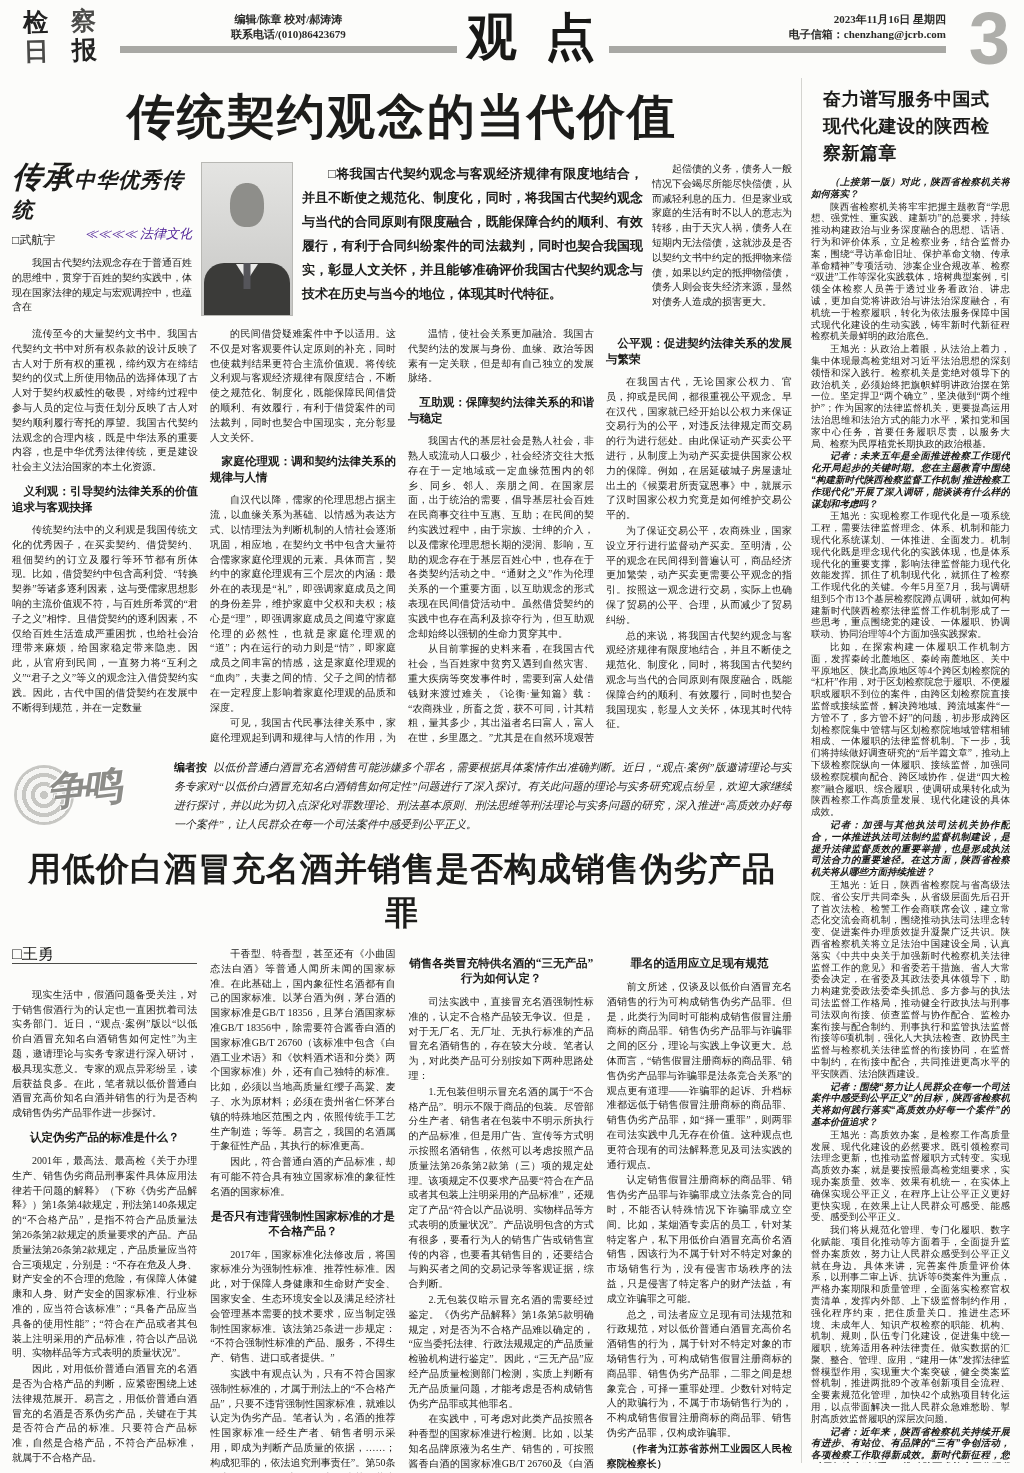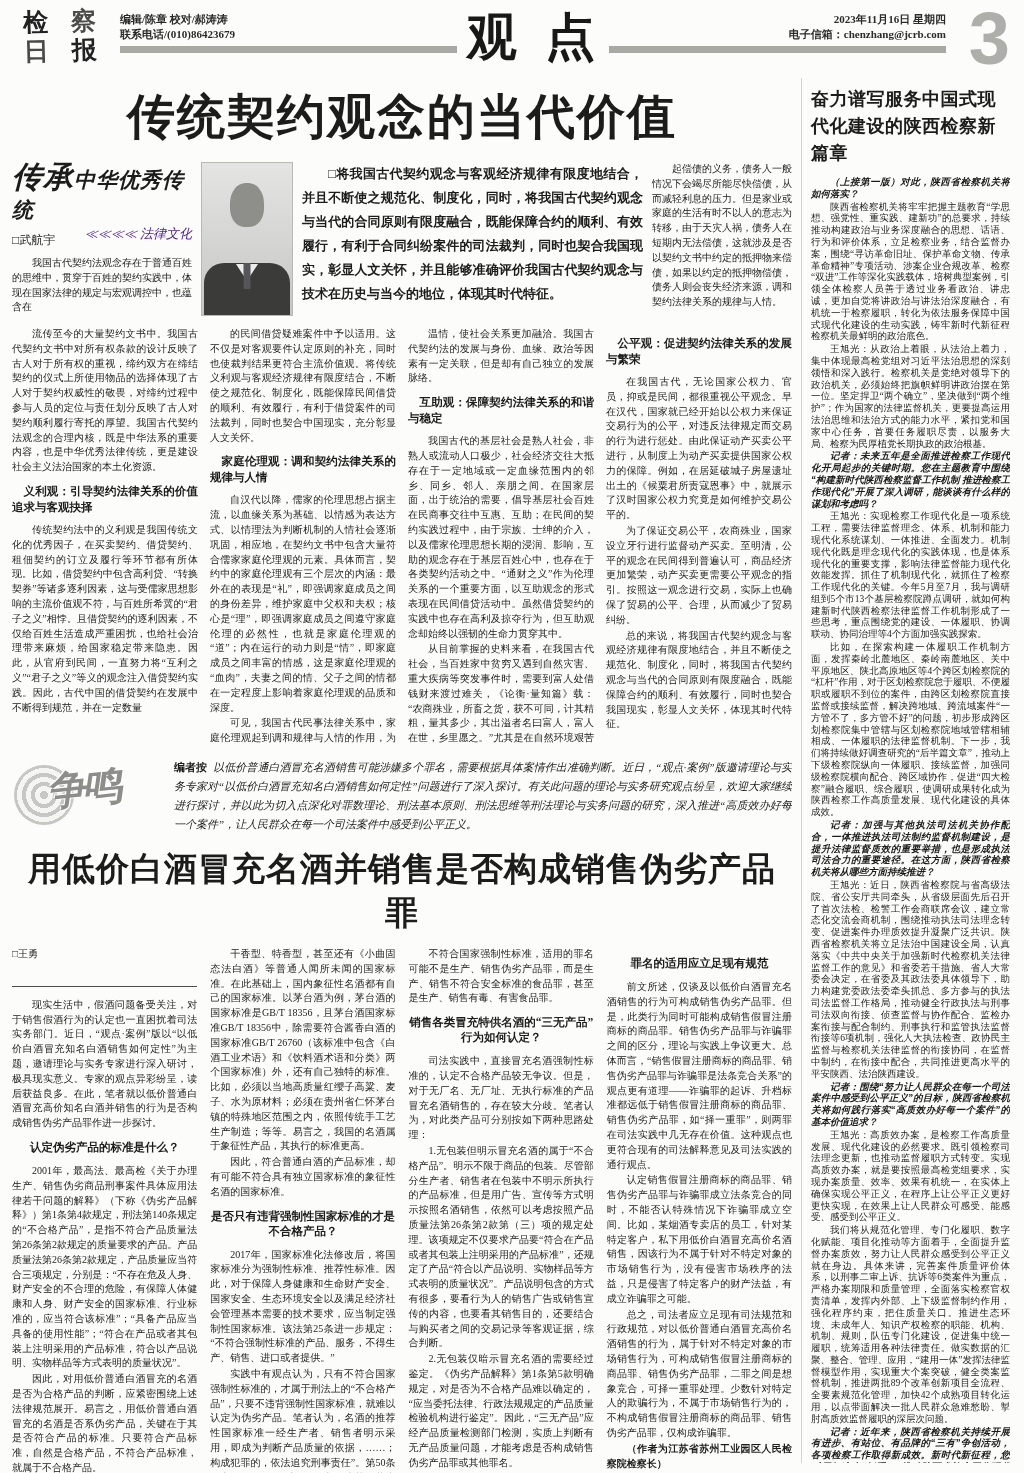--- a/index.html
+++ b/index.html
@@ -8,21 +8,21 @@
     background:#fcfcfa;color:#1c1c1a;overflow:hidden;
     padding:8px 14px 0 12px;
     font-family:"Liberation Serif","DejaVu Serif",serif;
   }
   
   .hdr{display:flex;align-items:flex-start;height:64px;}
   .mast{width:96px;height:58px;display:grid;grid-template-columns:1fr 1fr;
     font-weight:900;font-size:25px;line-height:28px;text-align:center;color:#222;
     transform:rotate(-1.5deg);}
   .mast span:nth-child(2),.mast span:nth-child(3){color:#4a4a48;}
-  .hdr-left{flex:1;padding:4px 4px 0 12px;}
+  .hdr-left{flex:1;padding:4px 4px 0 12px;text-align:center;}
   .hdr-line{font-size:11px;font-weight:700;line-height:15px;color:#2a2a28;}
   .hdr-bar{height:7px;background:#a8a8a4;margin-top:4px;}
   .sec-title{font-size:50px;font-weight:900;line-height:58px;letter-spacing:8px;
     padding:0 6px;white-space:nowrap;color:#181816;}
   .hdr-right{flex:1;padding-top:4px;text-align:right;}
   .pagenum{width:64px;font-family:"Liberation Sans","DejaVu Sans",sans-serif;
     font-size:74px;font-weight:700;color:#aeaeaa;line-height:62px;text-align:right;}
   
   .content{display:flex;margin-top:6px;}
   .left-zone{width:780px;}
@@ -52,38 +52,38 @@
   .intro{flex:1;font-weight:700;font-size:13px;line-height:24px;text-align:justify;text-indent:2em;}
   .m4{width:140px;}
   .band2{display:flex;gap:12px;height:416px;overflow:hidden;margin-top:5px;}
   .mcol{flex:1;font-size:10px;line-height:14.8px;}
   
   .blk{margin:0 0 1px;text-indent:2em;text-align:justify;}
   .blk.h{font-weight:700;text-indent:1em;font-size:11.5px;line-height:16px;margin:8px 0;}
   .blk.h2{font-weight:700;text-indent:0;text-align:center;font-size:11.5px;line-height:15px;margin:9px 0;}
   .blk.q{font-weight:700;font-style:italic;}
   .blk.note{font-weight:700;}
-  .blk.byline{text-indent:0;font-size:10px;border-bottom:1px solid #4c4c48;
-    padding-bottom:24px;margin-bottom:11px;}
+  .blk.byline{text-indent:0;font-size:16px;border-bottom:1px solid #4c4c48;
+    padding-bottom:1px;margin-bottom:24px;}
   
   .ednote{display:flex;gap:14px;margin:12px 0 2px;height:82px;overflow:hidden;align-items:center;}
   .zm{width:148px;height:78px;position:relative;flex:none;}
   .zm .swirl{position:absolute;left:2px;top:8px;width:60px;height:60px;border-radius:50%;
     background:repeating-radial-gradient(circle at 50% 50%,#bdbdb9 0 4px,#f4f4f2 4px 9px);opacity:.85;}
   .zm .zchars{position:absolute;left:34px;top:4px;font-size:40px;font-weight:900;color:#8d8d89;
     text-shadow:1px 1px 0 #fff,-1px -1px 0 #fff;transform:rotate(-6deg);letter-spacing:-4px;font-style:italic;}
   .ednote-text{flex:1;font-size:11px;line-height:19px;font-style:italic;text-align:justify;}
   .ednote-text .lbl{font-style:normal;font-weight:700;margin-right:6px;}
   
   .bottom-title{text-align:center;font-size:33px;font-weight:900;letter-spacing:1px;
     margin:10px 0 12px;line-height:44px;}
   .bcols{display:flex;gap:13px;height:556px;overflow:hidden;}
   .bcol{flex:1;font-size:10px;line-height:14.8px;}
   
-  .r-title{font-size:18px;font-weight:900;line-height:27px;margin:8px 0 10px;letter-spacing:.5px;}
+  .r-title{font-size:18px;font-weight:900;line-height:27px;margin:8px 12px 10px;letter-spacing:.5px;}
   .r-body{font-size:9.5px;line-height:11.8px;}
   .r-body .blk{margin-bottom:1px;}
 </style>
 </head>
 <body>
 
 <div class="page">
 
   <header class="hdr">
     <div class="mast">
@@ -122,21 +122,21 @@
             <div class="m-byline">□武航宇</div>
             <div class="smalltxt blk">我国古代契约法观念存在于普通百姓的思维中，贯穿于百姓的契约实践中，体现在国家法律的规定与宏观调控中，也蕴含在</div>
           </div>
           <div class="photo">
             <div class="head"></div>
             <div class="collar"></div>
             <div class="tie"></div>
             <div class="body"></div>
           </div>
           <div class="intro">□将我国古代契约观念与客观经济规律有限度地结合，并且不断使之规范化、制度化，同时，将我国古代契约观念与当代的合同原则有限度融合，既能保障合约的顺利、有效履行，有利于合同纠纷案件的司法裁判，同时也契合我国现实，彰显人文关怀，并且能够准确评价我国古代契约观念与技术在历史与当今的地位，体现其时代特征。</div>
-          <div class="m4 smalltxt blk">起偿债的义务，债务人一般情况下会竭尽所能尽快偿债，从而减轻利息的压力。但是家业或家庭的生活有时不以人的意志为转移，由于天灾人祸，债务人在短期内无法偿债，这就涉及是否以契约文书中约定的抵押物来偿债，如果以约定的抵押物偿债，债务人则会丧失经济来源，调和契约法律关系的规律与人情。</div>
+          <div class="m4 smalltxt blk">起偿债的义务，债务人一般情况下会竭尽所能尽快偿债，从而减轻利息的压力。但是家业或家庭的生活有时不以人的意志为转移，由于天灾人祸，债务人在短期内无法偿债，这就涉及是否以契约文书中约定的抵押物来偿债，如果以约定的抵押物偿债，债务人则会丧失经济来源，显然对债务人造成的损害更大。</div>
         </div>
 
         <div class="band2">
           <div class="mcol">
               <p class="blk p">流传至今的大量契约文书中。我国古代契约文书中对所有权条款的设计反映了古人对于所有权的重视，缔约双方在缔结契约的仪式上所使用物品的选择体现了古人对于契约权威性的敬畏，对缔约过程中参与人员的定位与责任划分反映了古人对契约顺利履行寄托的厚望。我国古代契约法观念的合理内核，既是中华法系的重要内容，也是中华优秀法律传统，更是建设社会主义法治国家的本土化资源。</p>
               <p class="blk h">义利观：引导契约法律关系的价值追求与客观抉择</p>
               <p class="blk p">传统契约法中的义利观是我国传统文化的优秀因子，在买卖契约、借贷契约、租佃契约的订立及履行等环节都有所体现。比如，借贷契约中包含高利贷、“转换契券”等诸多逐利因素，这与受儒家思想影响的主流价值观不符，与百姓所希冀的“君子之义”相悖。且借贷契约的逐利因素，不仅给百姓生活造成严重困扰，也给社会治理带来麻烦，给国家稳定带来隐患。因此，从官府到民间，一直努力将“互利之义”“君子之义”等义的观念注入借贷契约实践。因此，古代中国的借贷契约在发展中不断得到规范，并在一定数量</p>
             </div>
           <div class="mcol">
               <p class="blk p">的民间借贷疑难案件中予以适用。这不仅是对客观要件认定原则的补充，同时也使裁判结果更符合主流价值观。将传统义利观与客观经济规律有限度结合，不断使之规范化、制度化，既能保障民间借贷的顺利、有效履行，有利于借贷案件的司法裁判，同时也契合中国现实，充分彰显人文关怀。</p>
@@ -179,21 +179,20 @@
               <p class="blk h2">名酒是否有自己的国家标准？</p>
             </div>
           <div class="bcol">
               <p class="blk p">干香型、特香型，甚至还有《小曲固态法白酒》等普通人闻所未闻的国家标准。在此基础上，国内象征性名酒都有自己的国家标准。以茅台酒为例，茅台酒的国家标准是GB/T 18356，且茅台酒国家标准GB/T 18356中，除需要符合酱香白酒的国家标准GB/T 26760（该标准中包含《白酒工业术语》和《饮料酒术语和分类》两个国家标准）外，还有自己独特的标准。比如，必须以当地高质量红缨子高粱、麦子、水为原材料；必须在贵州省仁怀茅台镇的特殊地区范围之内，依照传统手工艺生产制造；等等。易言之，我国的名酒属于象征性产品，其执行的标准更高。</p>
               <p class="blk p">因此，符合普通白酒的产品标准，却有可能不符合具有独立国家标准的象征性名酒的国家标准。</p>
               <p class="blk h2">是否只有违背强制性国家标准的才是不合格产品？</p>
               <p class="blk p">2017年，国家标准化法修改后，将国家标准分为强制性标准、推荐性标准。因此，对于保障人身健康和生命财产安全、国家安全、生态环境安全以及满足经济社会管理基本需要的技术要求，应当制定强制性国家标准。该法第25条进一步规定：“不符合强制性标准的产品、服务，不得生产、销售、进口或者提供。”</p>
               <p class="blk p">实践中有观点认为，只有不符合国家强制性标准的，才属于刑法上的“不合格产品”，只要不违背强制性国家标准，就难以认定为伪劣产品。笔者认为，名酒的推荐性国家标准一经生产者、销售者明示采用，即成为判断产品质量的依据，……；构成犯罪的，依法追究刑事责任”。第50条规定，“一般性规定”，即产品或其包装上注明采用的产品标准，……；构成犯罪的，依法追究刑事责任。在刑法上的判断中，…</p>
             </div>
           <div class="bcol">
-              <p class="blk p">不符合国家强制性标准，适用的罪名可能不是生产、销售伪劣产品罪，而是生产、销售不符合安全标准的食品罪，甚至是生产、销售有毒、有害食品罪。</p>
               <p class="blk h2">销售各类冒充特供名酒的“三无产品”行为如何认定？</p>
               <p class="blk p">司法实践中，直接冒充名酒强制性标准的，认定不合格产品较无争议。但是，对于无厂名、无厂址、无执行标准的产品冒充名酒销售的，存在较大分歧。笔者认为，对此类产品可分别按如下两种思路处理：</p>
               <p class="blk p">1.无包装但明示冒充名酒的属于“不合格产品”。明示不限于商品的包装。尽管部分生产者、销售者在包装中不明示所执行的产品标准，但是用广告、宣传等方式明示按照名酒销售，依然可以考虑按照产品质量法第26条第2款第（三）项的规定处理。该项规定不仅要求产品要“符合在产品或者其包装上注明采用的产品标准”，还规定了产品“符合以产品说明、实物样品等方式表明的质量状况”。产品说明包含的方式有很多，要看行为人的销售广告或销售宣传的内容，也要看其销售目的，还要结合与购买者之间的交易记录等客观证据，综合判断。</p>
               <p class="blk p">2.无包装仅暗示冒充名酒的需要经过鉴定。《伪劣产品解释》第1条第5款明确规定，对是否为不合格产品难以确定的，“应当委托法律、行政法规规定的产品质量检验机构进行鉴定”。因此，“三无产品”应经产品质量检测部门检测，实质上判断有无产品质量问题，才能考虑是否构成销售伪劣产品罪或其他罪名。</p>
               <p class="blk p">在实践中，可考虑对此类产品按照各种香型的国家标准进行检测。比如，以某知名品牌原液为名生产、销售的，可按照酱香白酒的国家标准GB/T 26760及《白酒工业术语》《饮料酒术语和分类》普通白酒国家标准分别进行鉴定。如果不符合上述标准，可考虑构成销售伪劣产品罪。否则，难以构成本罪。</p>
             </div>
           <div class="bcol">
               <p class="blk h2">罪名的适用应立足现有规范</p>
               <p class="blk p">前文所述，仅谈及以低价白酒冒充名酒销售的行为可构成销售伪劣产品罪。但是，此类行为同时可能构成销售假冒注册商标的商品罪。销售伪劣产品罪与诈骗罪之间的区分，理论与实践上争议更大。总体而言，“销售假冒注册商标的商品罪、销售伪劣产品罪与诈骗罪是法条竞合关系”的观点更有道理——诈骗罪的起诉、升档标准都远低于销售假冒注册商标的商品罪、销售伪劣产品罪，如“择一重罪”，则两罪在司法实践中几无存在价值。这种观点也更符合现有的司法解释意见及司法实践的通行观点。</p>
               <p class="blk p">认定销售假冒注册商标的商品罪、销售伪劣产品罪与诈骗罪成立法条竞合的同时，不能否认特殊情况下诈骗罪成立空间。比如，某烟酒专卖店的员工，针对某特定客户，私下用低价白酒冒充高价名酒销售，因该行为不属于针对不特定对象的市场销售行为，没有侵害市场秩序的法益，只是侵害了特定客户的财产法益，有成立诈骗罪之可能。</p>

